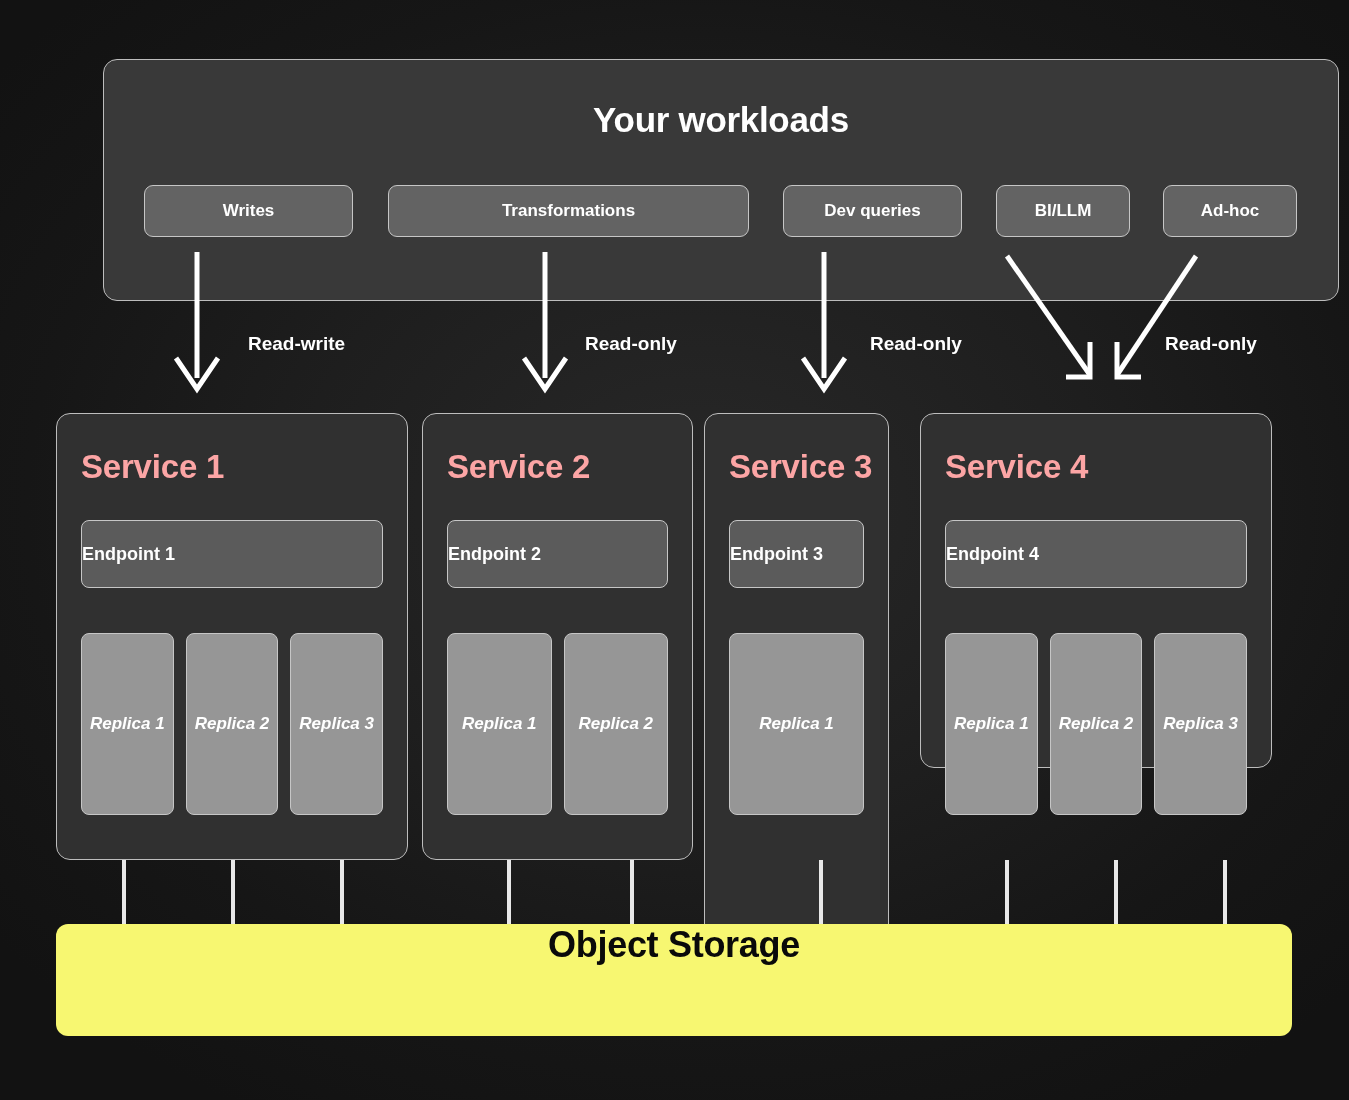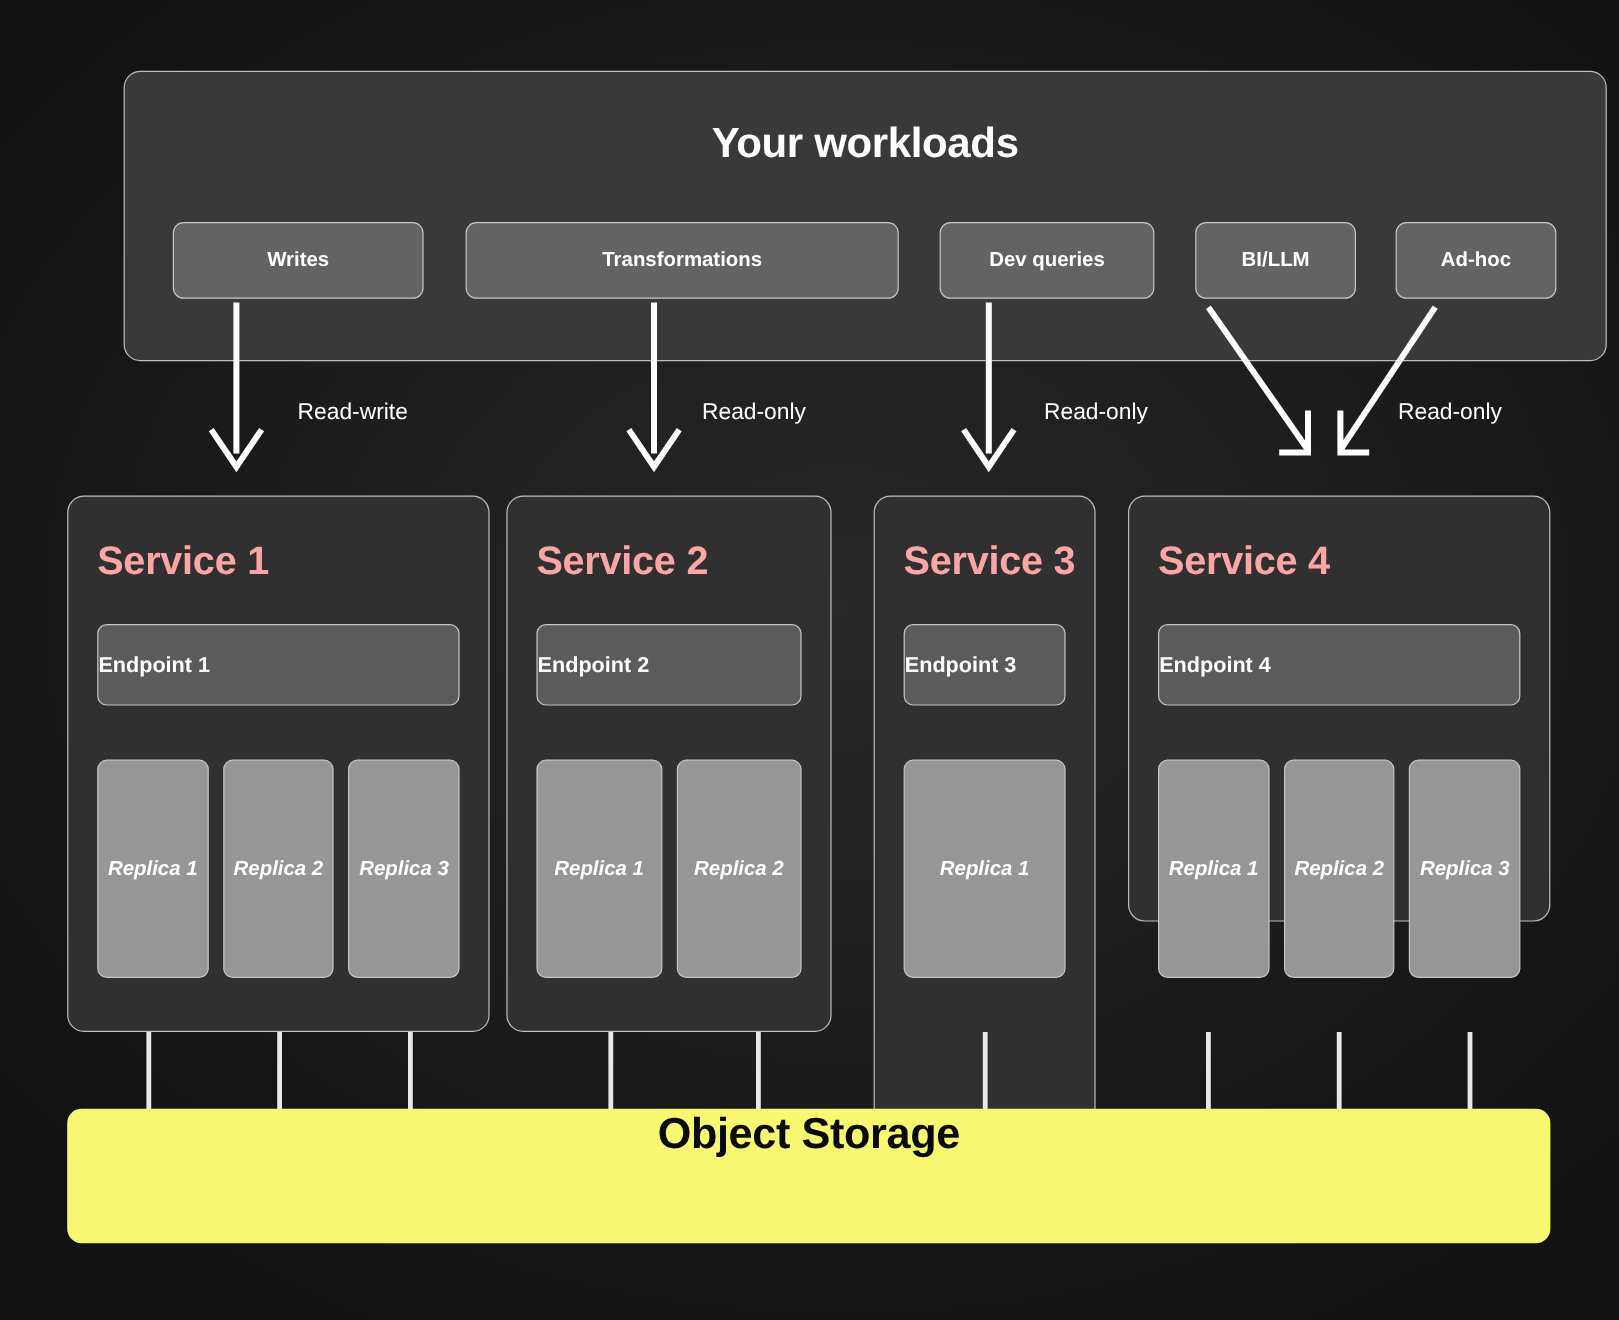--- a/index.html
+++ b/index.html
@@ -39,21 +39,21 @@
     top: 40px;
     text-align: center;
     color: #ffffff;
     font-size: 35px;
     font-weight: bold;
     letter-spacing: -0.3px;
   }
   .workload-chip {
     position: absolute;
     top: 125px;
-    height: 64px;
+    height: 52px;
     box-sizing: border-box;
     background: #636363;
     border: 1px solid #c6c6c6;
     border-radius: 9px;
     color: #ffffff;
     font-size: 17px;
     font-weight: bold;
     display: flex;
     align-items: center;
     justify-content: center;
@@ -62,41 +62,41 @@
   .wc-transform     { left: 284px; width: 361px; }
   .wc-devqueries    { left: 679px; width: 179px; }
   .wc-billm         { left: 892px; width: 134px; }
   .wc-adhoc         { left: 1059px; width: 134px; }
 
   
   .arrow-label {
     position: absolute;
     color: #ffffff;
     font-size: 19px;
-    font-weight: normal;
+    font-weight: bold;
     white-space: nowrap;
   }
   .al-1 { left: 248px; top: 333px; }
   .al-2 { left: 585px; top: 333px; }
   .al-3 { left: 870px; top: 333px; }
   .al-4 { left: 1165px; top: 333px; }
 
   
   .service-box {
     position: absolute;
     top: 413px;
     box-sizing: border-box;
     background: #303030;
     border: 1px solid #bdbdbd;
     border-radius: 14px;
   }
   .svc-1 { left: 56px;  width: 352px; height: 447px; }
   .svc-2 { left: 422px; width: 271px; height: 447px; }
-  .svc-3 { left: 728px; width: 185px; height: 562px; }
-  .svc-4 { left: 940px; width: 352px; height: 355px; }
+  .svc-3 { left: 704px; width: 185px; height: 562px; }
+  .svc-4 { left: 920px; width: 352px; height: 355px; }
 
   .service-title {
     position: absolute;
     left: 24px;
     top: 34px;
     color: #fca5a5;
     font-size: 33px;
     font-weight: bold;
     letter-spacing: -0.2px;
   }

